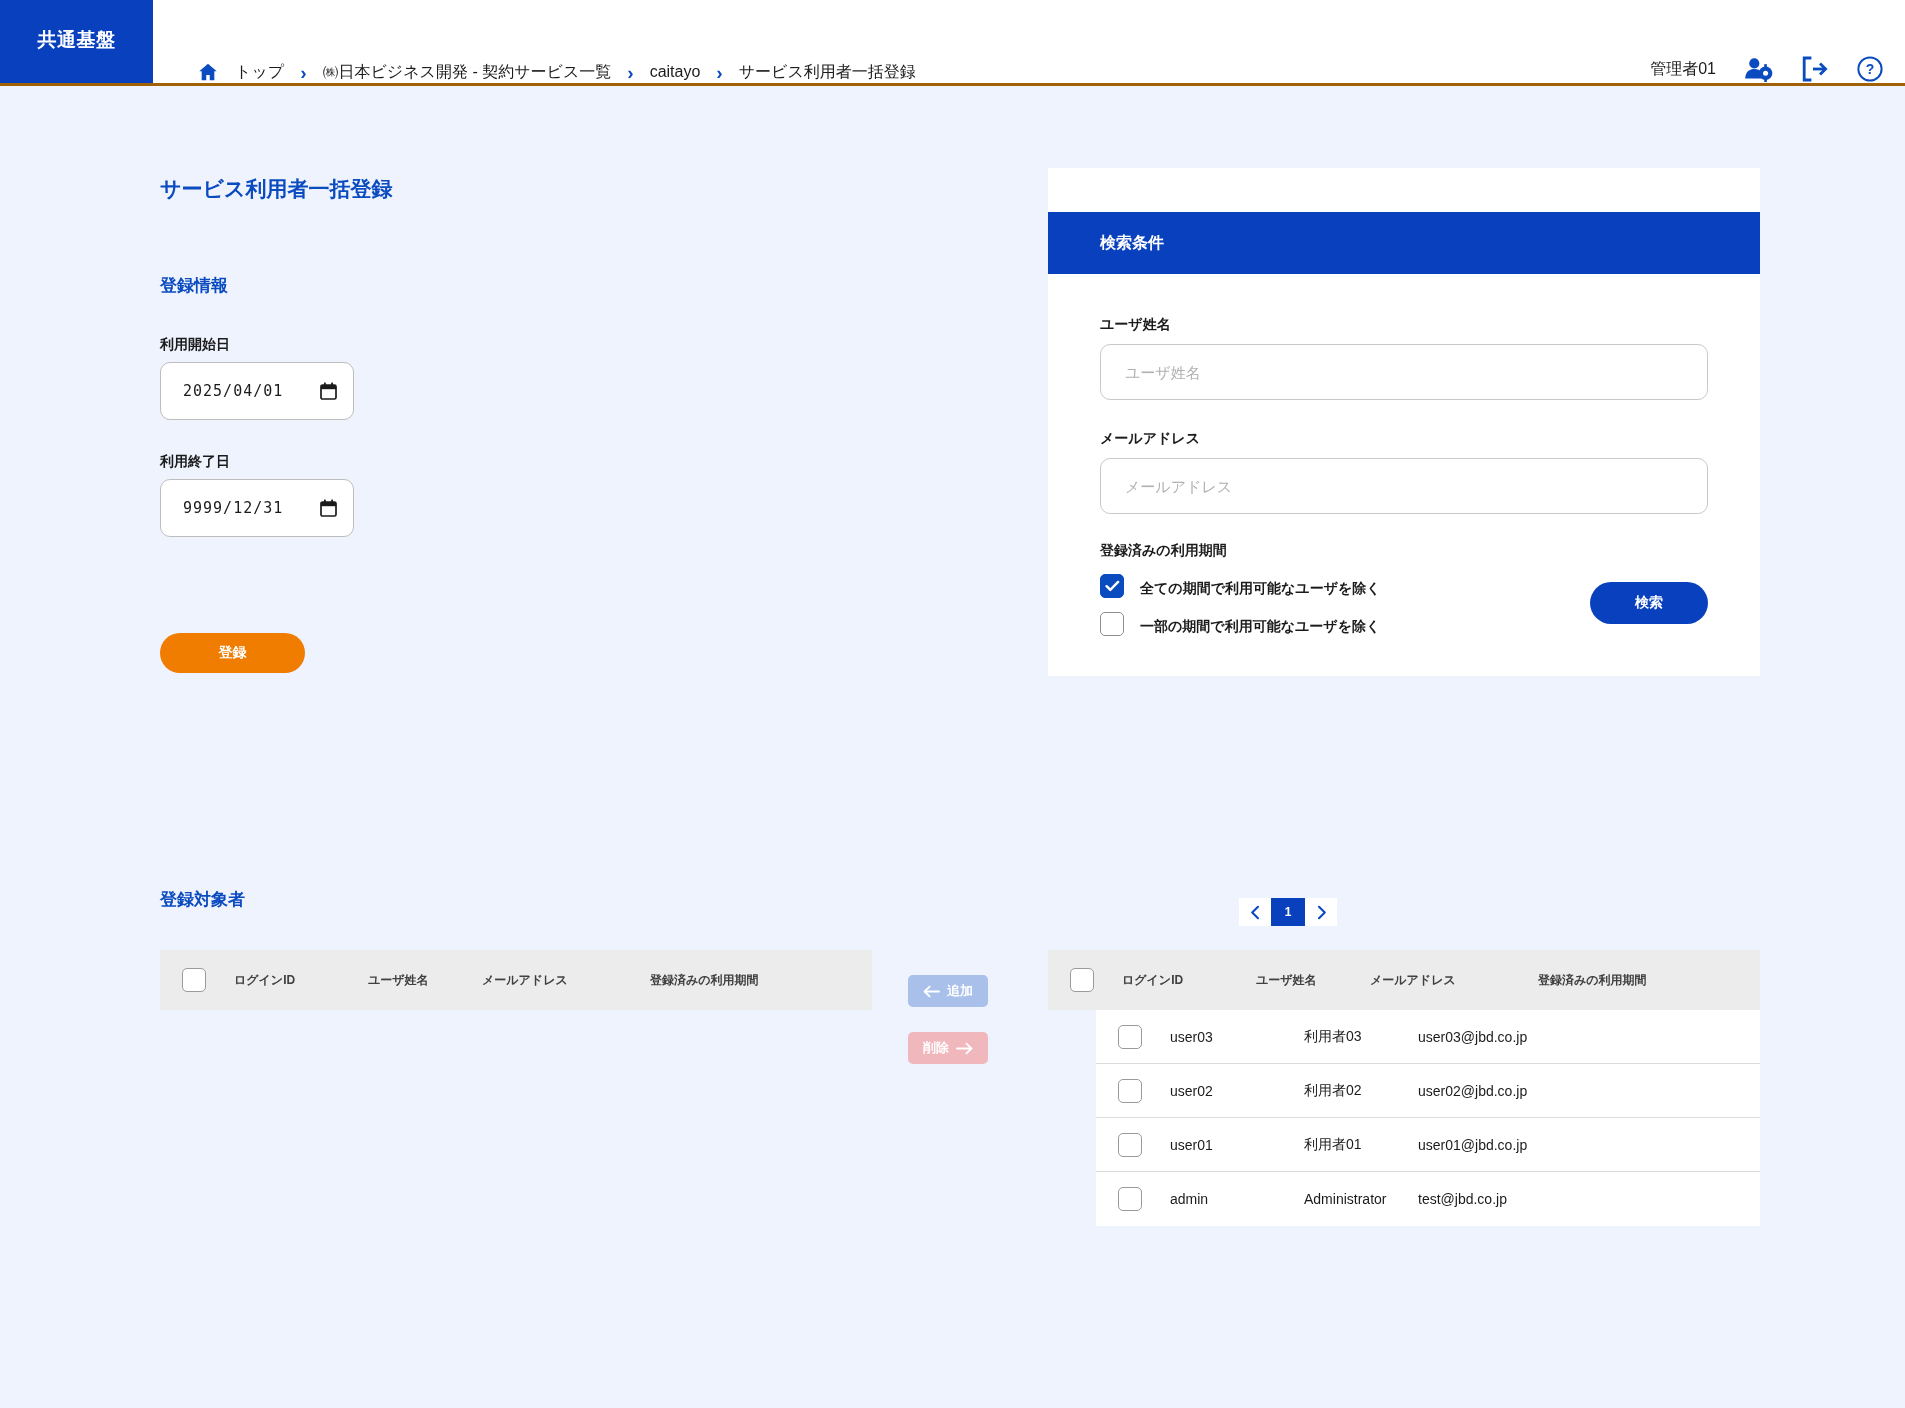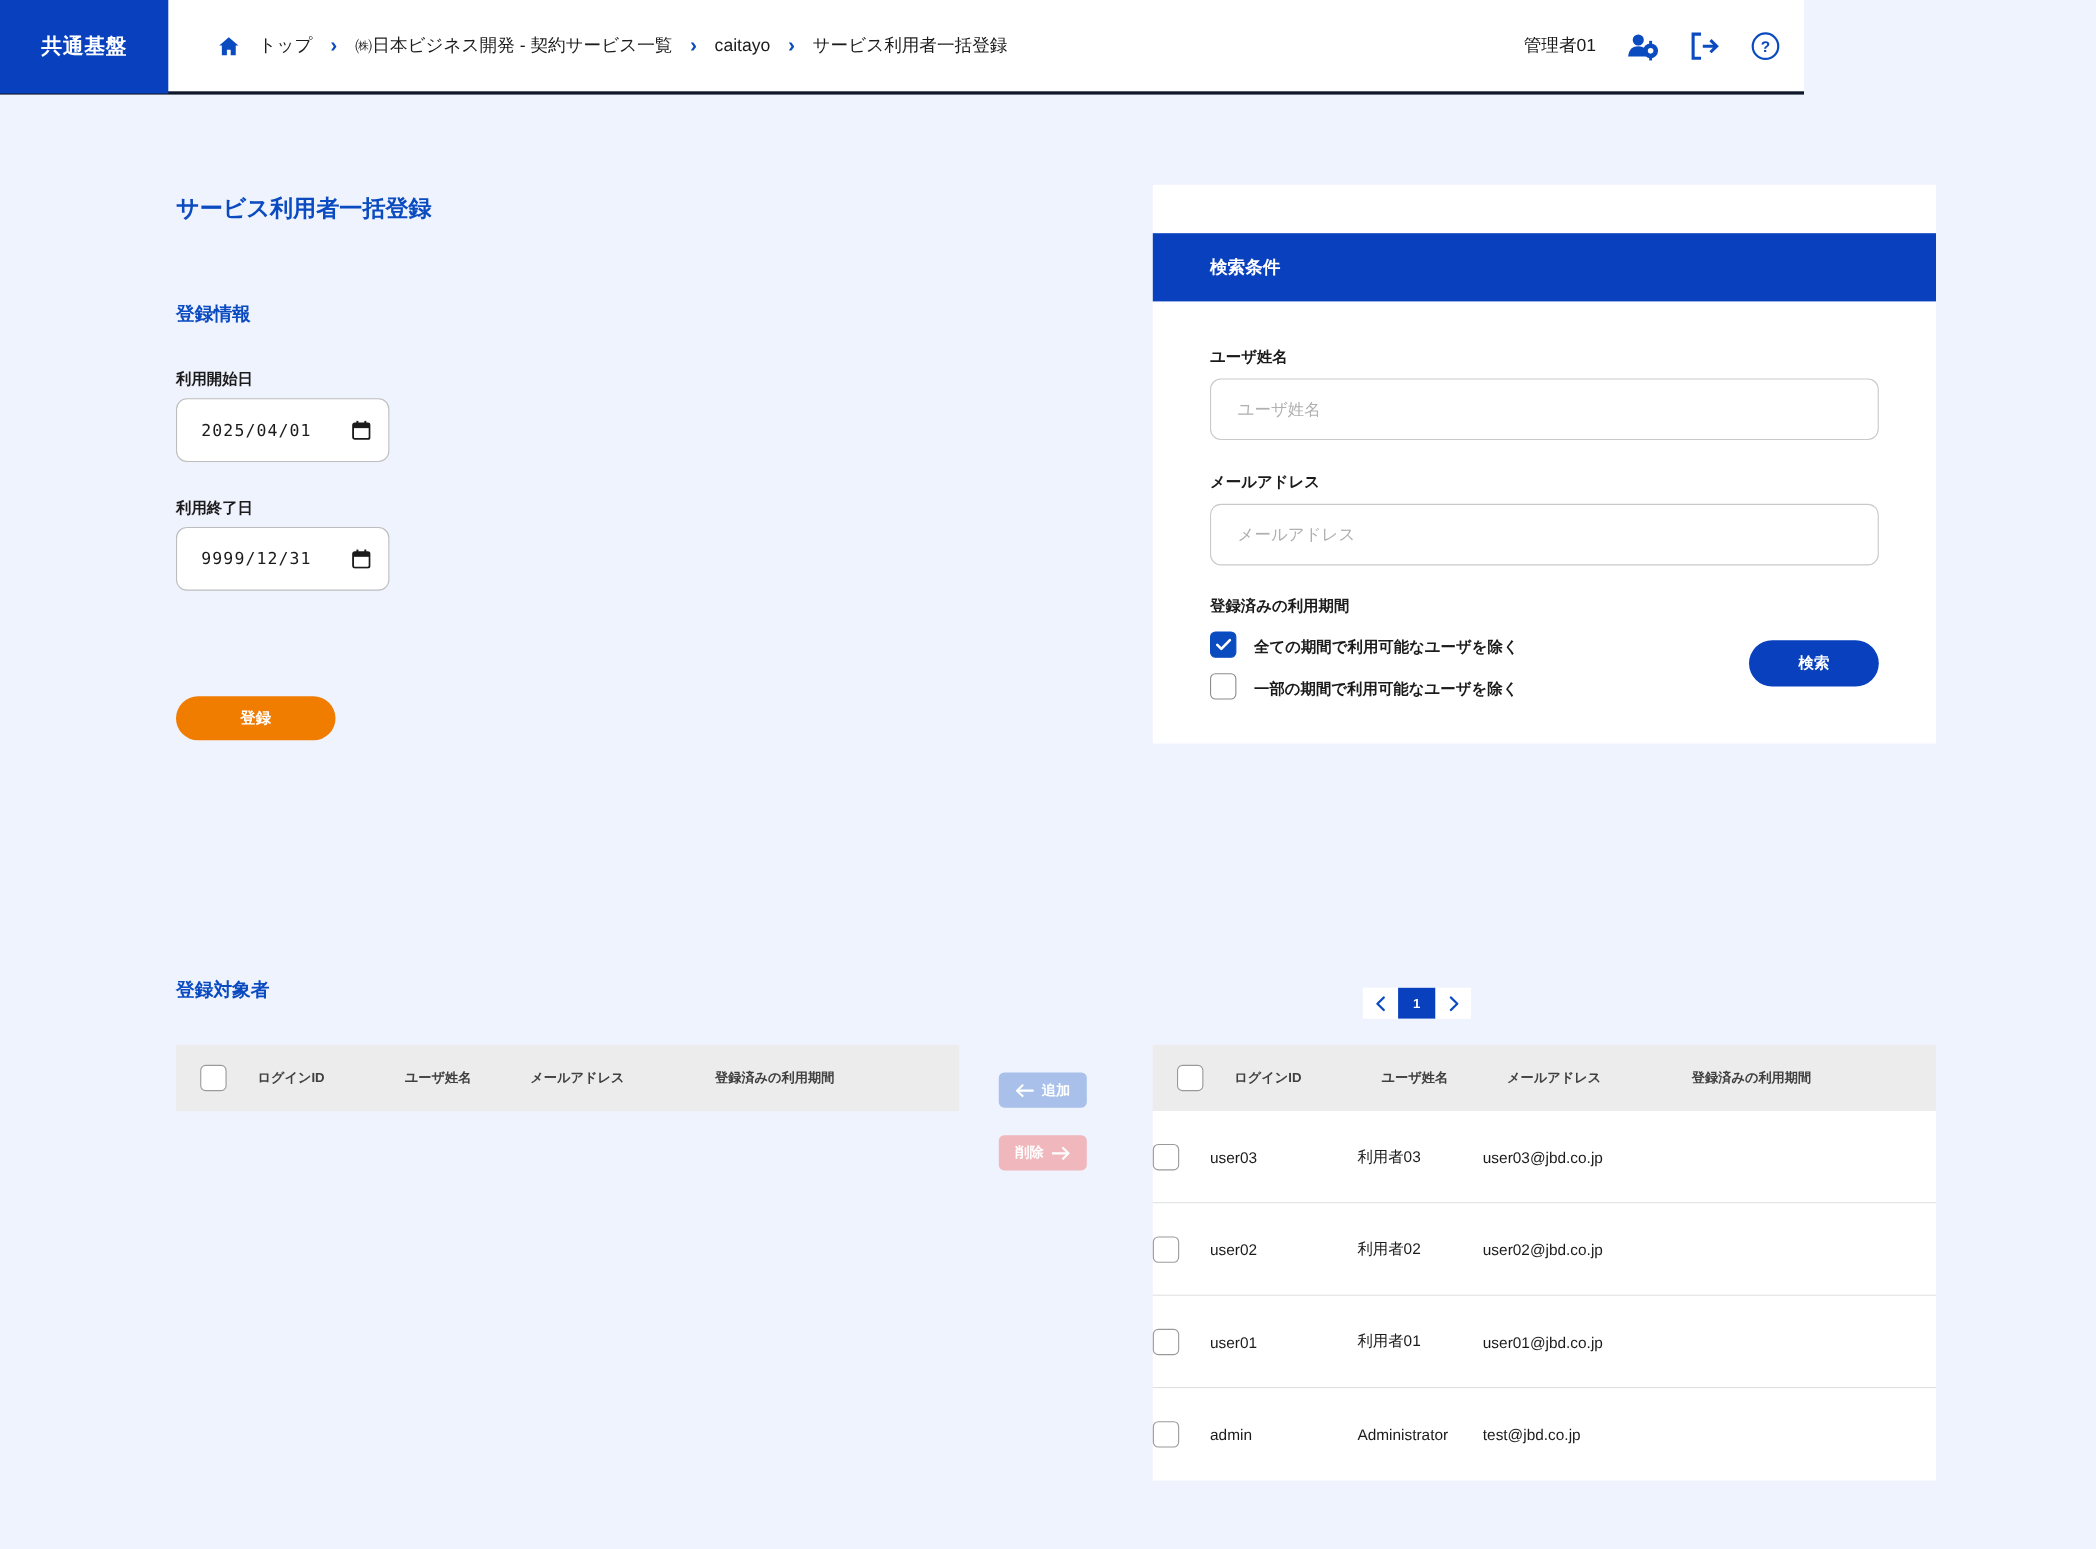--- a/index.html
+++ b/index.html
@@ -12,24 +12,24 @@
     background: #eff3fe;
     font-family: "Liberation Sans", "DejaVu Sans", sans-serif;
     color: #1b1b1b;
     overflow: hidden;
     position: relative;
   }
 
   
   .header {
     position: absolute; top: 0; left: 0;
-    width: 1640px; height: 86px;
+    width: 1905px; height: 86px;
     background: #ffffff;
-    display: flex; align-items: center;
-    border-bottom: 3px solid #0f172a;
+    display: flex; align-items: flex-end;
+    border-bottom: 3px solid #a16207;
   }
   .brand {
     width: 153px; height: 86px;
     background: #0840bd;
     color: #ffffff;
     display: flex; align-items: center; justify-content: center;
     font-size: 19px; font-weight: 700;
     letter-spacing: .5px;
     flex: 0 0 153px;
   }
@@ -179,23 +179,25 @@
     background:#ececec;
     height: 60px;
     display:flex; align-items:center;
     padding-left: 22px;
   }
   .th {
     font-size: 12px; font-weight: 700; color:#404040;
   }
   .row {
     background:#ffffff;
-    height: 84px;
+    height: 54px;
     display:flex; align-items:center;
+    padding-left: 22px;
     border-bottom: 1px solid #dcdcdc;
+    margin-left: 48px;
   }
   .row:last-child { border-bottom: none; }
   .td { font-size: 14px; color:#1b1b1b; }
   .cb-cell { flex: 0 0 52px; display:flex; align-items:center; }
   .cb-sm {
     width: 24px; height:24px; border-radius:5px;
     border:1px solid #9a9a9a; background:#fff; cursor:pointer;
   }
   .c-id    { flex: 0 0 134px; }
   .c-name  { flex: 0 0 114px; }

